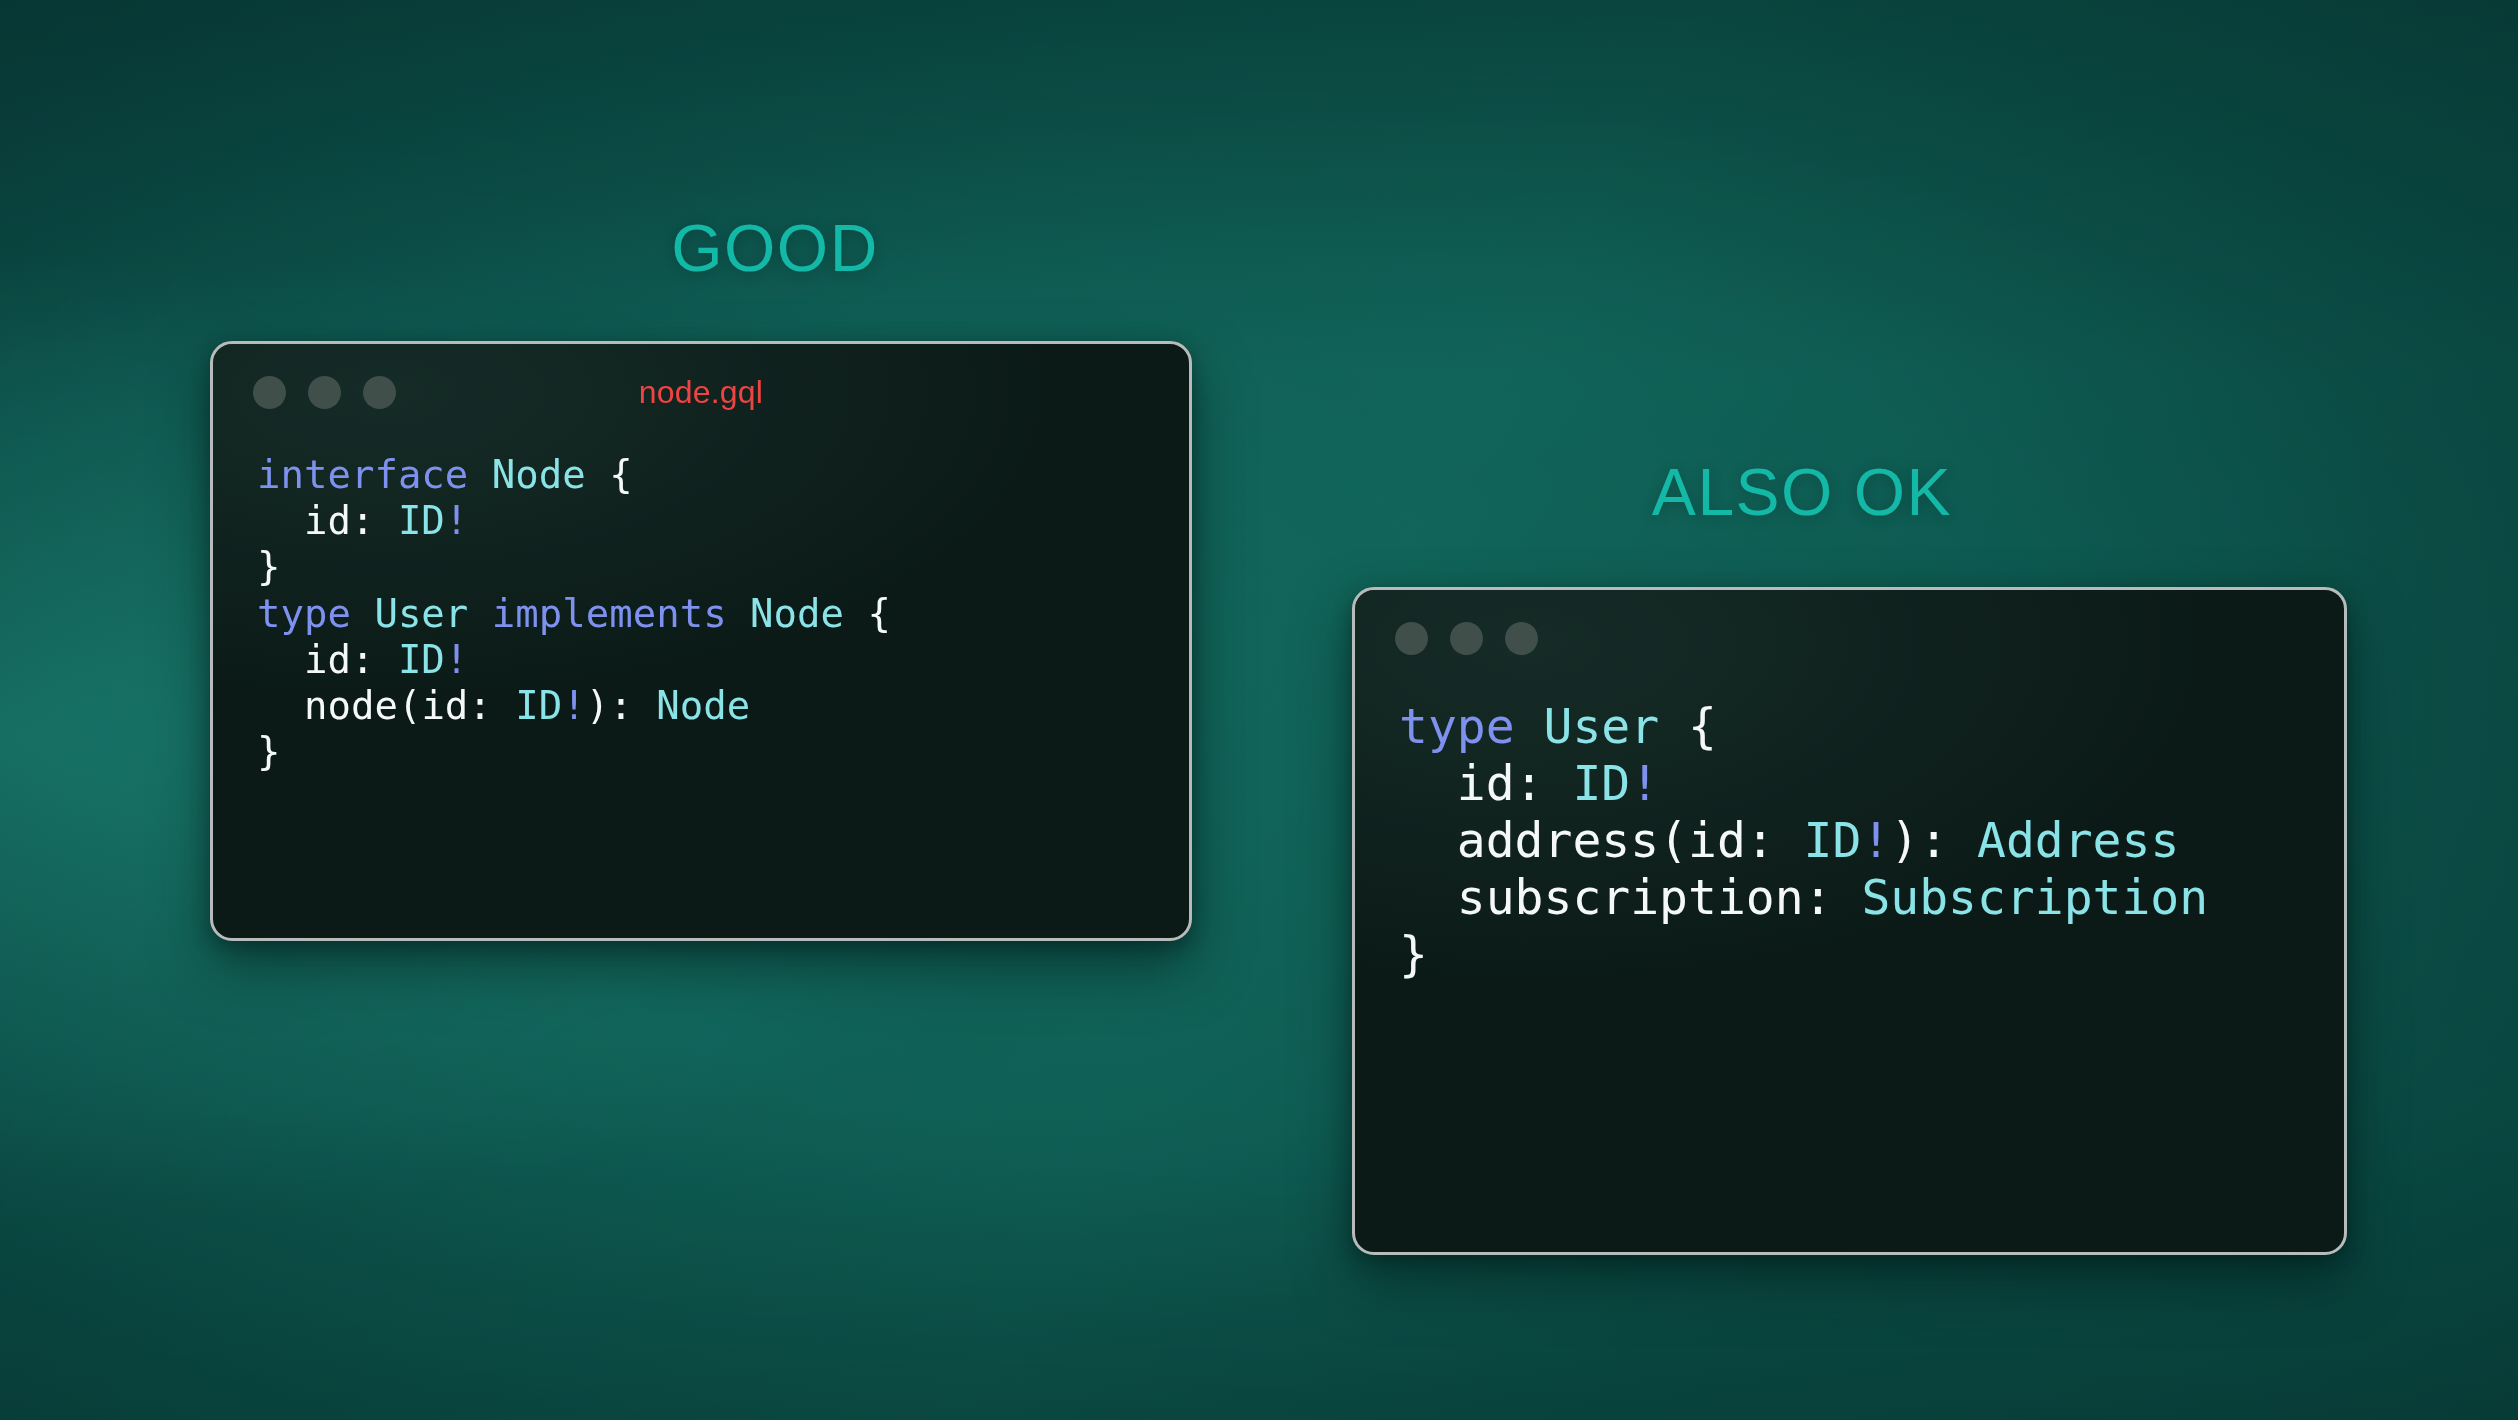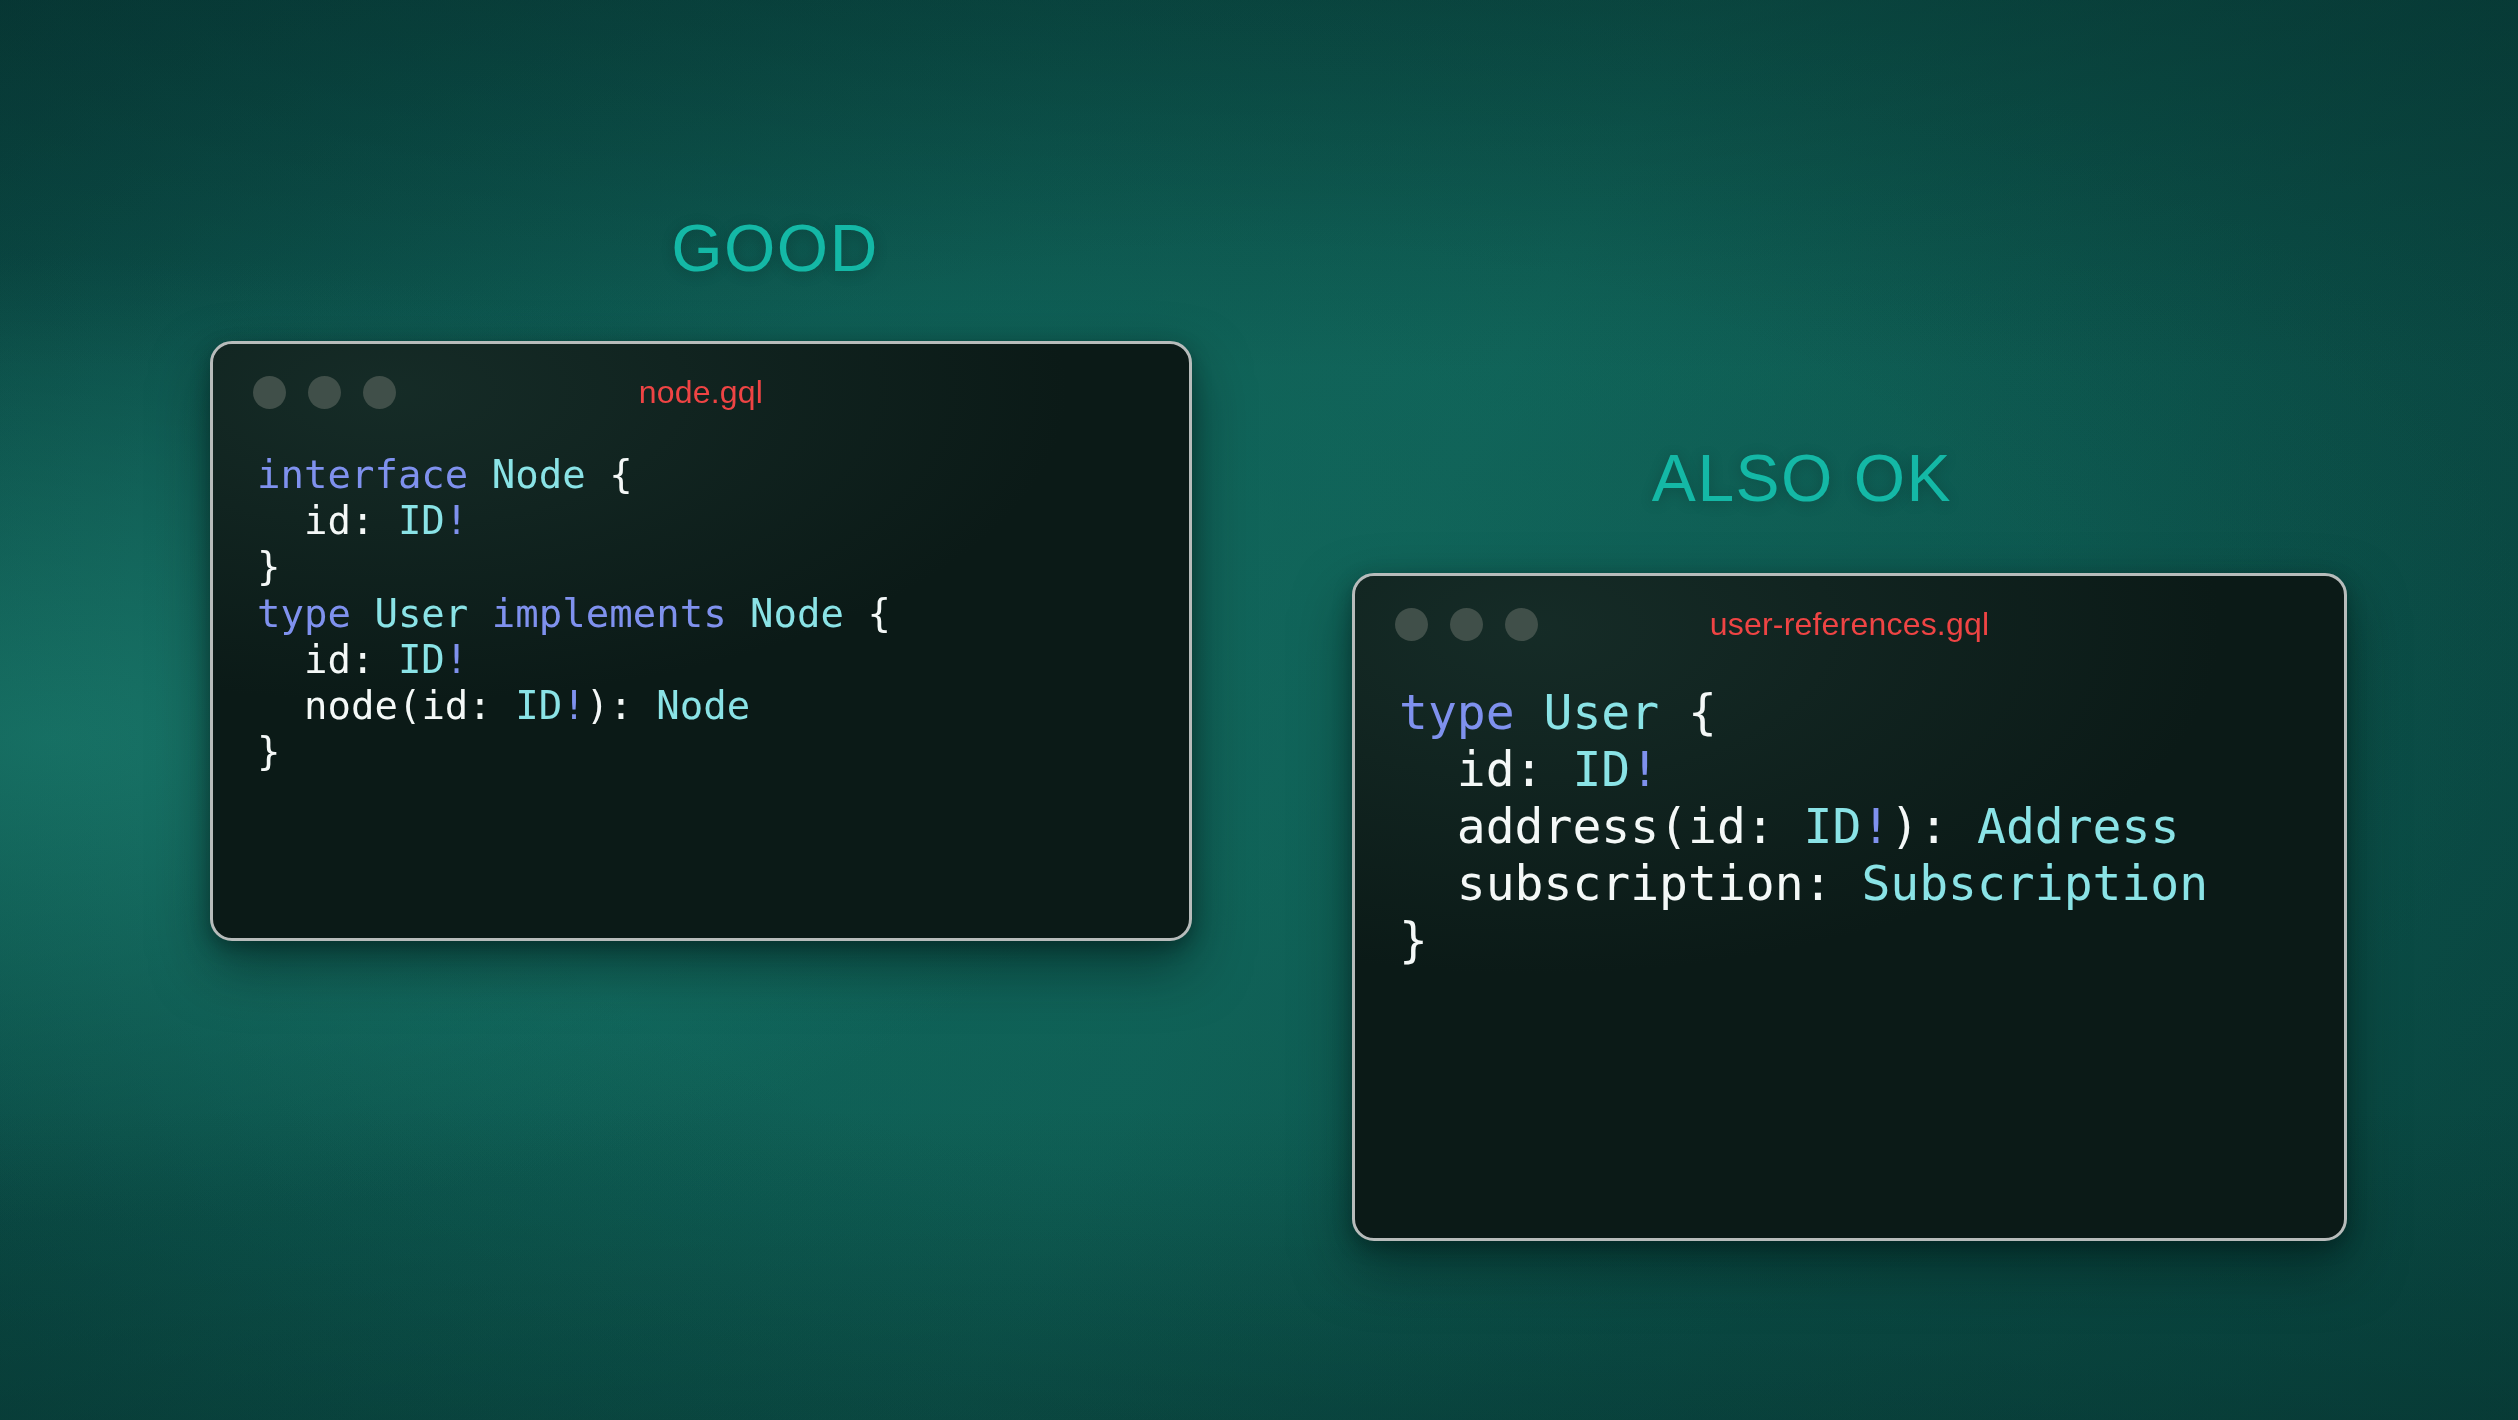--- a/index.html
+++ b/index.html
@@ -120,21 +120,21 @@
   .tok-punc { color: #f4f8f7; }
   .tok-name { color: #f4f8f7; }
   .tok-bang { color: #7f91ee; }
 
   
   #panel-good { left: 210px; top: 215px; width: 982px; }
   #panel-good .panel-label { width: 460px; margin-left: 335px; }
   #panel-good .code-window { margin-top: 60px; width: 982px; height: 600px; }
 
   
-  #panel-also-ok { left: 1352px; top: 445px; width: 1042px; }
+  #panel-also-ok { left: 1352px; top: 459px; width: 1042px; }
   #panel-also-ok .panel-label { width: 480px; margin-left: 210px; }
   #panel-also-ok .code-window { margin-top: 62px; width: 995px; height: 668px; }
   #panel-also-ok .code-body { font-size: 48px; }
 </style>
 </head>
 <body>
 
 <div id="bg-base"></div>
 <div id="bg-vignette"></div>
 <div id="bg-topdark"></div>
@@ -164,19 +164,18 @@
   <div class="panel-label">ALSO OK</div>
 
   <div class="code-window">
 
     <div class="titlebar">
       <div class="dots">
         <span class="dot"></span>
         <span class="dot"></span>
         <span class="dot"></span>
       </div>
-      <div class="filename">user-references.gql</div>
     </div>
 
     <div class="code-body"><div class="code-line"><span class="tok-kw">type</span><span class="tok-name"> </span><span class="tok-type">User</span><span class="tok-name"> </span><span class="tok-punc">{</span></div><div class="code-line"><span class="tok-name">  id</span><span class="tok-punc">: </span><span class="tok-type">ID</span><span class="tok-bang">!</span></div><div class="code-line"><span class="tok-name">  address</span><span class="tok-punc">(</span><span class="tok-name">id</span><span class="tok-punc">: </span><span class="tok-type">ID</span><span class="tok-bang">!</span><span class="tok-punc">): </span><span class="tok-type">Address</span></div><div class="code-line"><span class="tok-name">  subscription</span><span class="tok-punc">: </span><span class="tok-type">Subscription</span></div><div class="code-line"><span class="tok-punc">}</span></div></div>
 
   </div>
 </div>
 
 </body></html>

